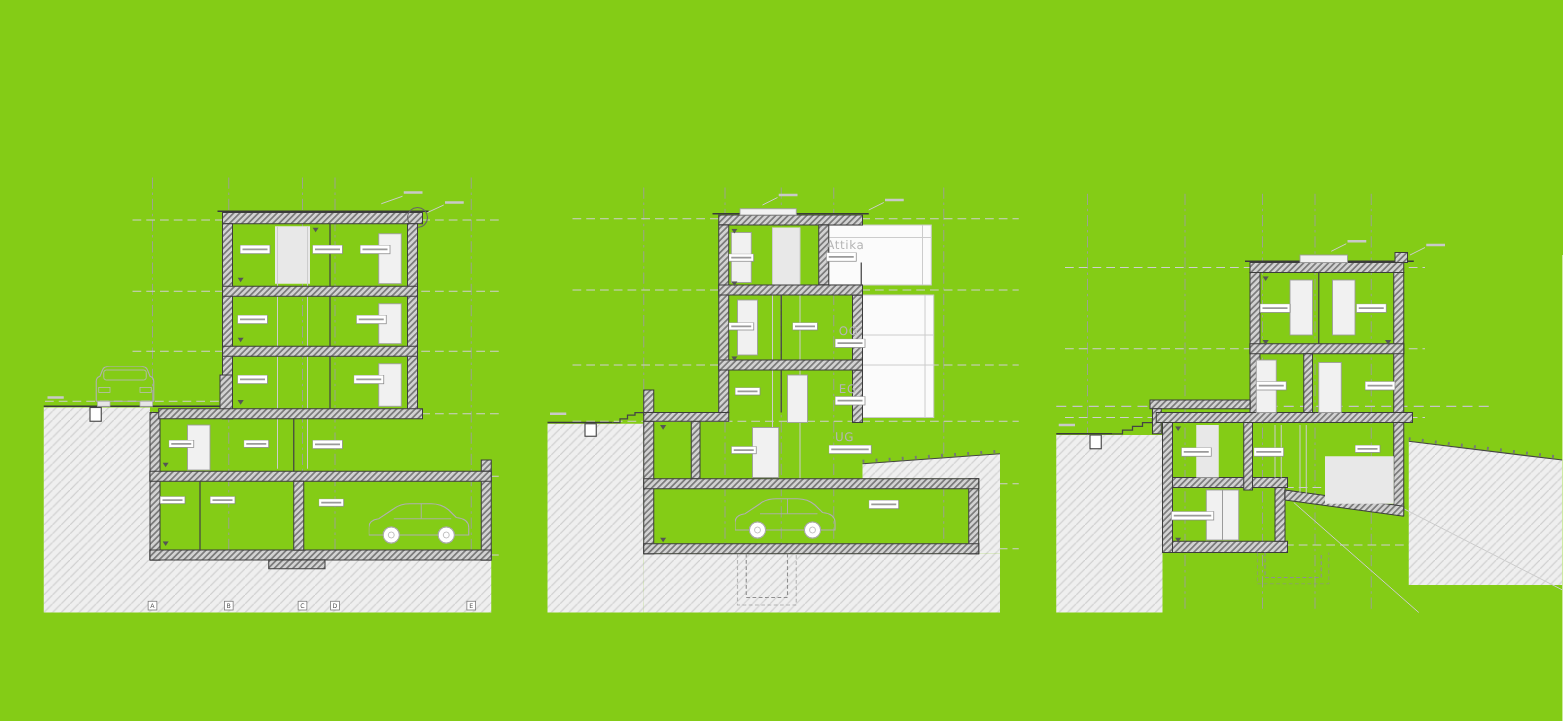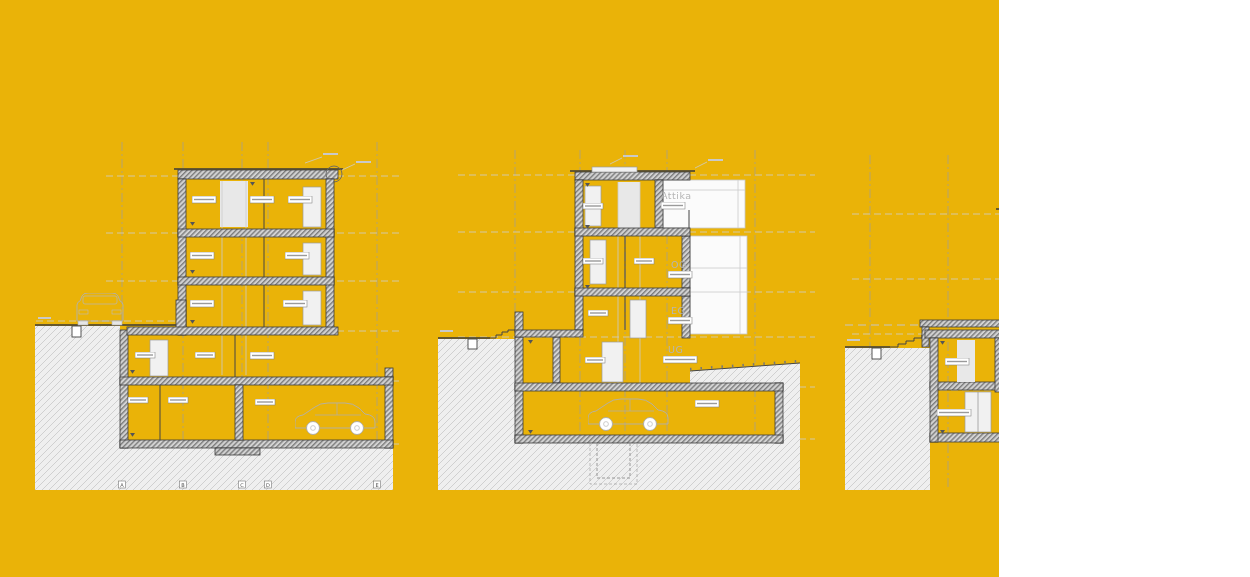--- a/index.html
+++ b/index.html
@@ -1,16 +1,16 @@
 <!DOCTYPE html>
 <html><head>
 <meta charset="utf-8">
 <style>
   html,body{margin:0;padding:0;background:#ffffff;}
-  .stage{position:relative;width:999px;height:577px;background:#eab308;overflow:hidden;text-align:center;}
+  .stage{position:relative;width:1250px;height:577px;background:#84cc16;overflow:hidden;text-align:center;}
   svg{display:block;font-family:"DejaVu Sans", sans-serif;}
   
   .w   {fill:url(#wh);stroke:#3c3c3c;stroke-width:0.8;}
   .gnd {fill:url(#gh);stroke:none;}
   .lt  {fill:#f1f1f1;stroke:#9c9c9c;stroke-width:0.7;}
   .shaft{fill:#e8e8e8;stroke:none;}
   .p1  {stroke:#3a3a3a;stroke-width:1.3;fill:none;}
   .p2  {stroke:#444;stroke-width:1;fill:none;}
   .thin{stroke:#9a9a9a;stroke-width:0.8;fill:none;}
   .xlt {stroke:#cccccc;stroke-width:0.8;fill:none;}

